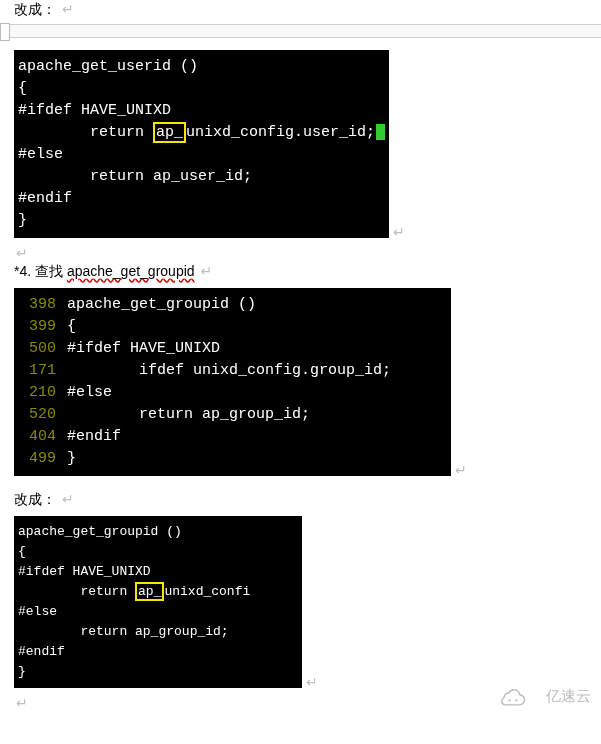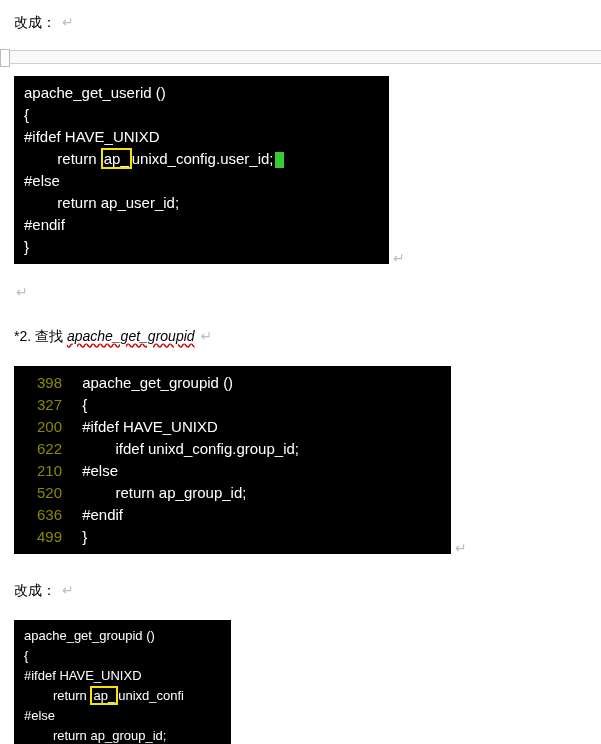--- a/index.html
+++ b/index.html
@@ -5,21 +5,21 @@
   * { margin: 0; padding: 0; box-sizing: border-box; }
   body {
     width: 601px;
     font-family: "Microsoft YaHei", "SimSun", Arial, sans-serif;
     font-size: 14px;
     background: #ffffff;
     color: #000000;
     position: relative;
   }
   .doc-line {
-    padding: 14px 14px;
+    padding: 1px 14px;
     font-size: 14px;
     color: #000;
   }
   .ruler {
     margin: 4px 0 6px 0;
     height: 14px;
     border-top: 1px solid #cfcfcf;
     border-bottom: 1px solid #cfcfcf;
     background: #f9f9f9;
     position: relative;
@@ -28,37 +28,36 @@
     position:absolute;
     left:0; top:-2px;
     width:10px; height:18px;
     border:1px solid #bbb;
     background:#fff;
   }
   .pmark { color: #bfbfbf; margin-left: 2px; }
   .squiggle {
     text-decoration: underline wavy #d00000;
     text-underline-offset: 2px;
-    font-style: italic;
   }
   .codeblock {
     background: #000000;
     color: #ffffff;
-    font-family: Liberation Sans, sans-serif;
+    font-family: Liberation Mono, monospace;
     font-size: 15px;
     line-height: 22px;
-    padding: 6px 10px;
+    padding: 6px 4px;
     margin: 6px 0 6px 14px;
     white-space: pre;
     display: block;
   }
   .cb1 { width: 375px; }
   .cb2 { width: 437px; }
-  .cb3 { width: 217px; font-size: 13px; line-height: 20px; }
-  .ln { color: #8a8a00; display: inline-block; width: 38px; text-align: right; margin-right: 16px; }
+  .cb3 { width: 288px; font-size: 13px; line-height: 20px; }
+  .ln { color: #8a8a00; display: inline-block; width: 38px; text-align: right; margin-right: 2px; }
   .hl-box {
     border: 2px solid #f5e600;
     padding: 0 1px;
     color: #fff;
   }
   .cursor {
     display: inline-block;
     width: 9px;
     height: 16px;
     background: #33cc33;
@@ -102,33 +101,33 @@
 <span>#endif</span>
 <span>}</span></pre>
 <span class="pmark-out">↵</span>
 </div>
 
 <div class="doc-line">
   <span class="pmark">↵</span>
 </div>
 
 <div class="doc-line">
-  <span>*2. 查找 </span>
+  <span>*4. 查找 </span>
   <span class="squiggle">apache_get_groupid</span>
   <span class="pmark">↵</span>
 </div>
 
 <div class="cb-row">
 <pre class="codeblock cb2"><span><span class="ln">398</span> <span>apache_get_groupid ()</span></span>
-<span><span class="ln">327</span> <span>{</span></span>
-<span><span class="ln">200</span> <span>#ifdef HAVE_UNIXD</span></span>
-<span><span class="ln">622</span> <span>        ifdef unixd_config.group_id;</span></span>
+<span><span class="ln">399</span> <span>{</span></span>
+<span><span class="ln">500</span> <span>#ifdef HAVE_UNIXD</span></span>
+<span><span class="ln">171</span> <span>        ifdef unixd_config.group_id;</span></span>
 <span><span class="ln">210</span> <span>#else</span></span>
 <span><span class="ln">520</span> <span>        return ap_group_id;</span></span>
-<span><span class="ln">636</span> <span>#endif</span></span>
+<span><span class="ln">404</span> <span>#endif</span></span>
 <span><span class="ln">499</span> <span>}</span></span></pre>
 <span class="pmark-out">↵</span>
 </div>
 
 <div class="doc-line" style="margin-top:8px;">
   <span>改成：</span>
   <span class="pmark">↵</span>
 </div>
 
 <div class="cb-row">

